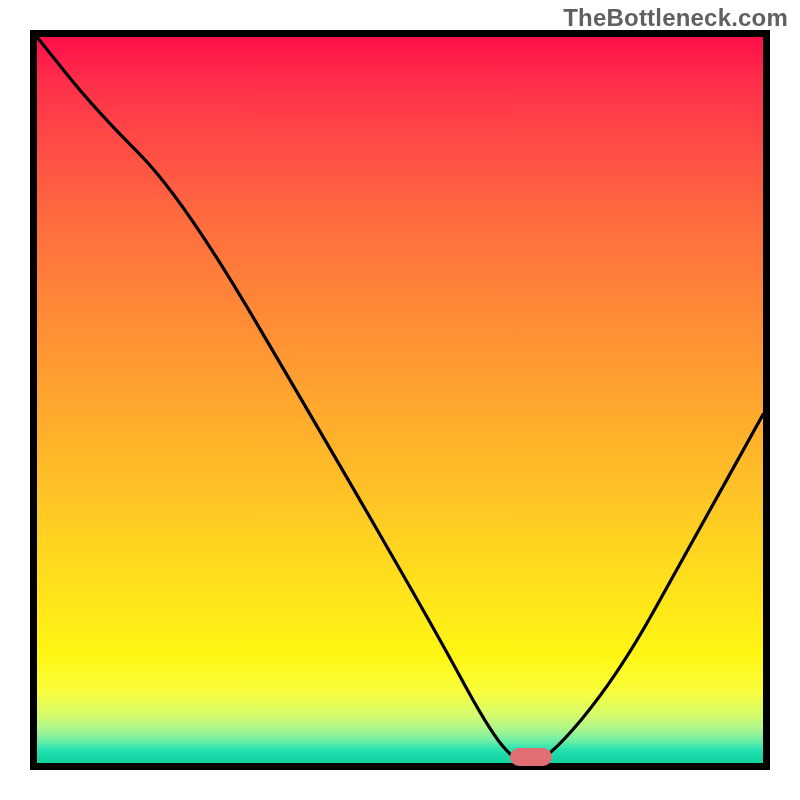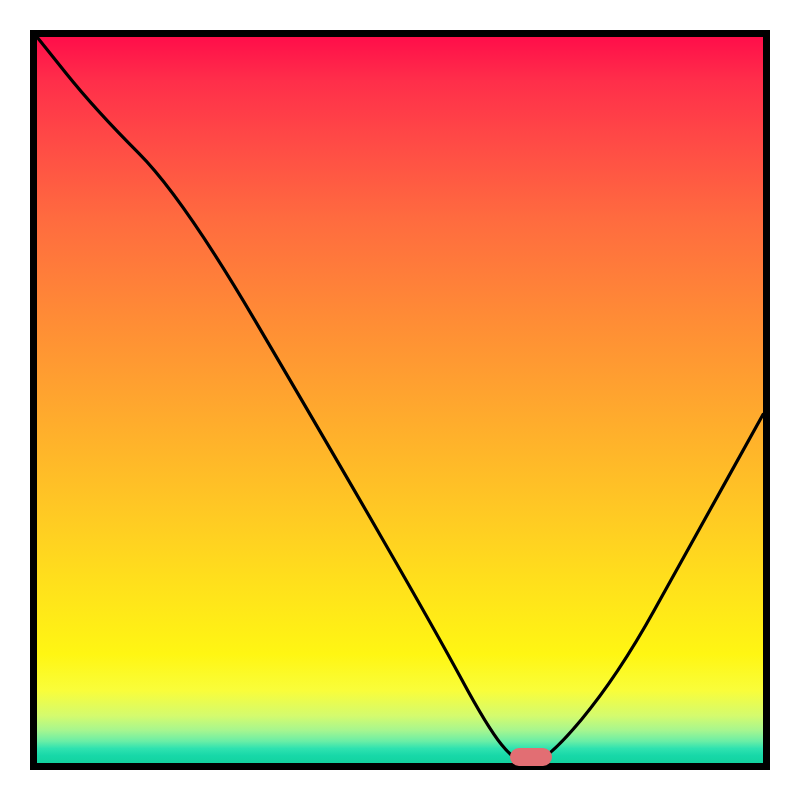--- a/index.html
+++ b/index.html
@@ -80,20 +80,21 @@
     border-radius: 9px;
     background: #e26e73;
     transform: translate(-50%, -50%);
   }
 </style>
 </head>
 <body>
 
 <div class="stage">
 
+  <div class="watermark">TheBottleneck.com</div>
 
   <div class="frame">
     <div class="gradient"></div>
 
     <svg class="curve" viewBox="0 0 726 726" preserveAspectRatio="none">
       <path d="M 0 0 Q 0 0 29.04 36.30000000000001 Q 58.08 72.60000000000002 101.64000000000001 116.16000000000003 Q 145.20000000000002 159.72000000000003 217.8 283.14 Q 290.40000000000003 406.56 344.85 500.93999999999994 Q 399.3 595.3199999999999 424.71000000000004 642.51 Q 450.12 689.7 464.64 707.85 Q 479.16 726 493.68 726 Q 508.2 726 544.5 682.44 Q 580.8000000000001 638.88 617.1 573.54 Q 653.4 508.20000000000005 689.7 442.86 T 726 377.52000000000004" fill="none" stroke="#000000" stroke-width="3.2" stroke-linejoin="round" stroke-linecap="round"></path>
     </svg>
 
     <div class="marker" style="left: 493.68px; top: 720.192px; background: rgb(226, 110, 115);"></div>
   </div>

